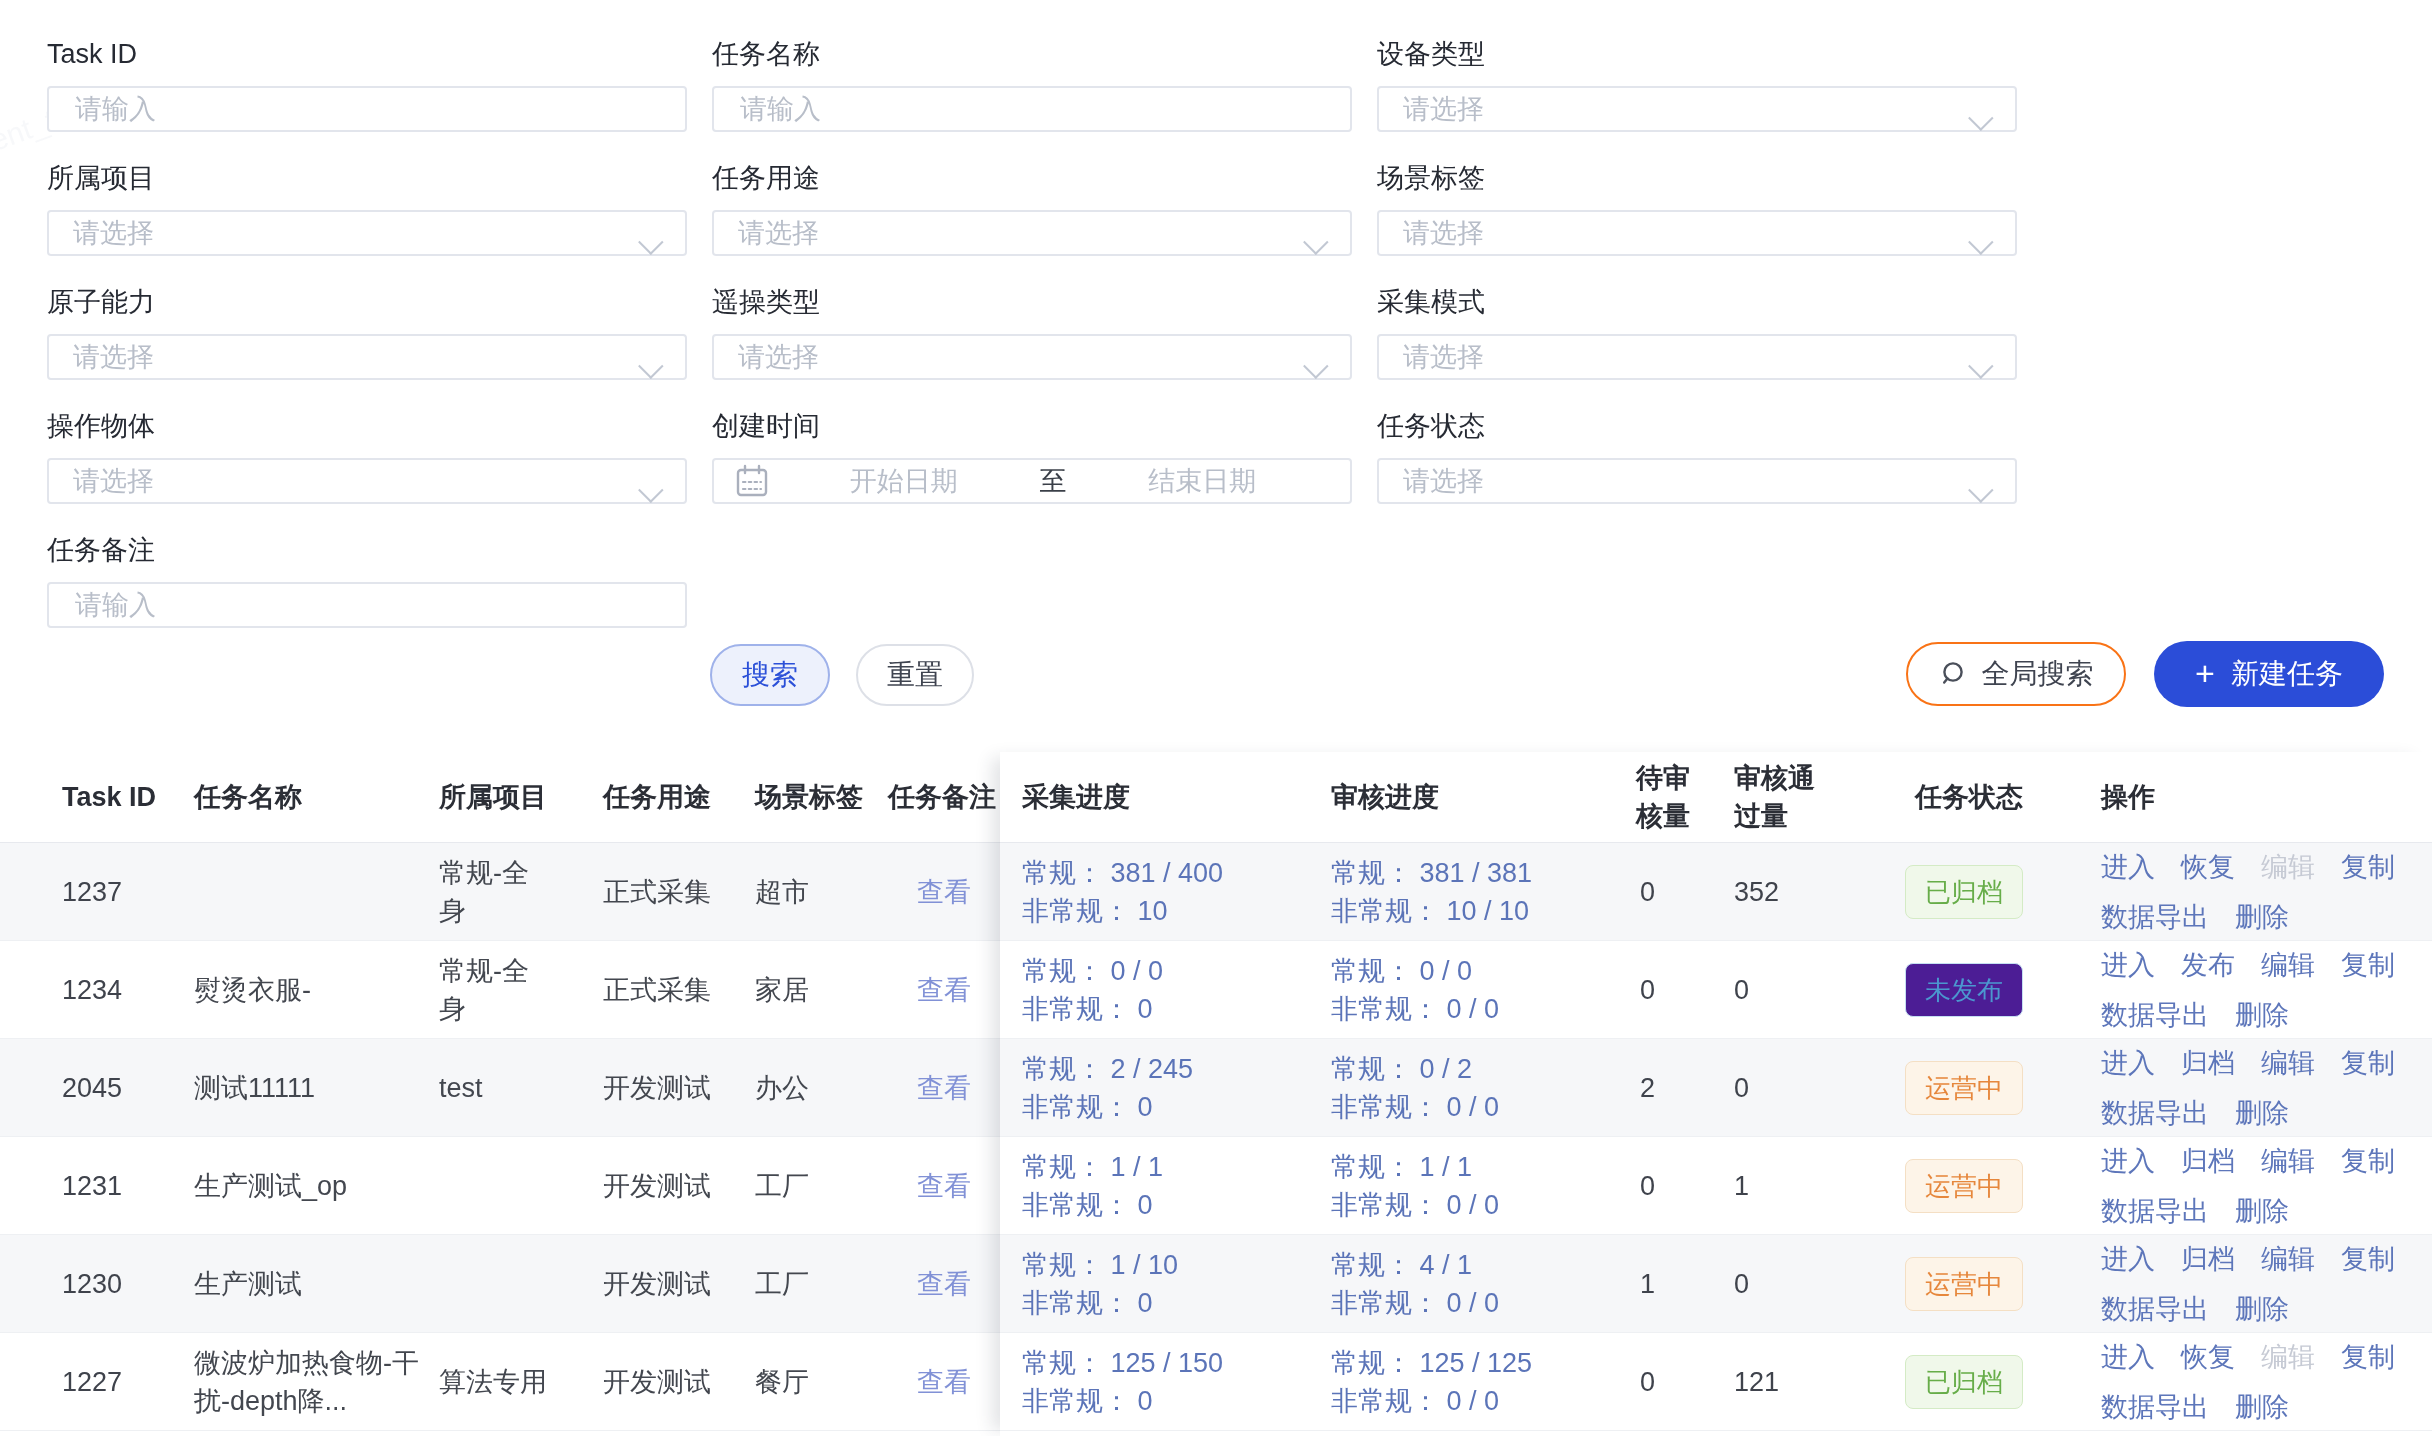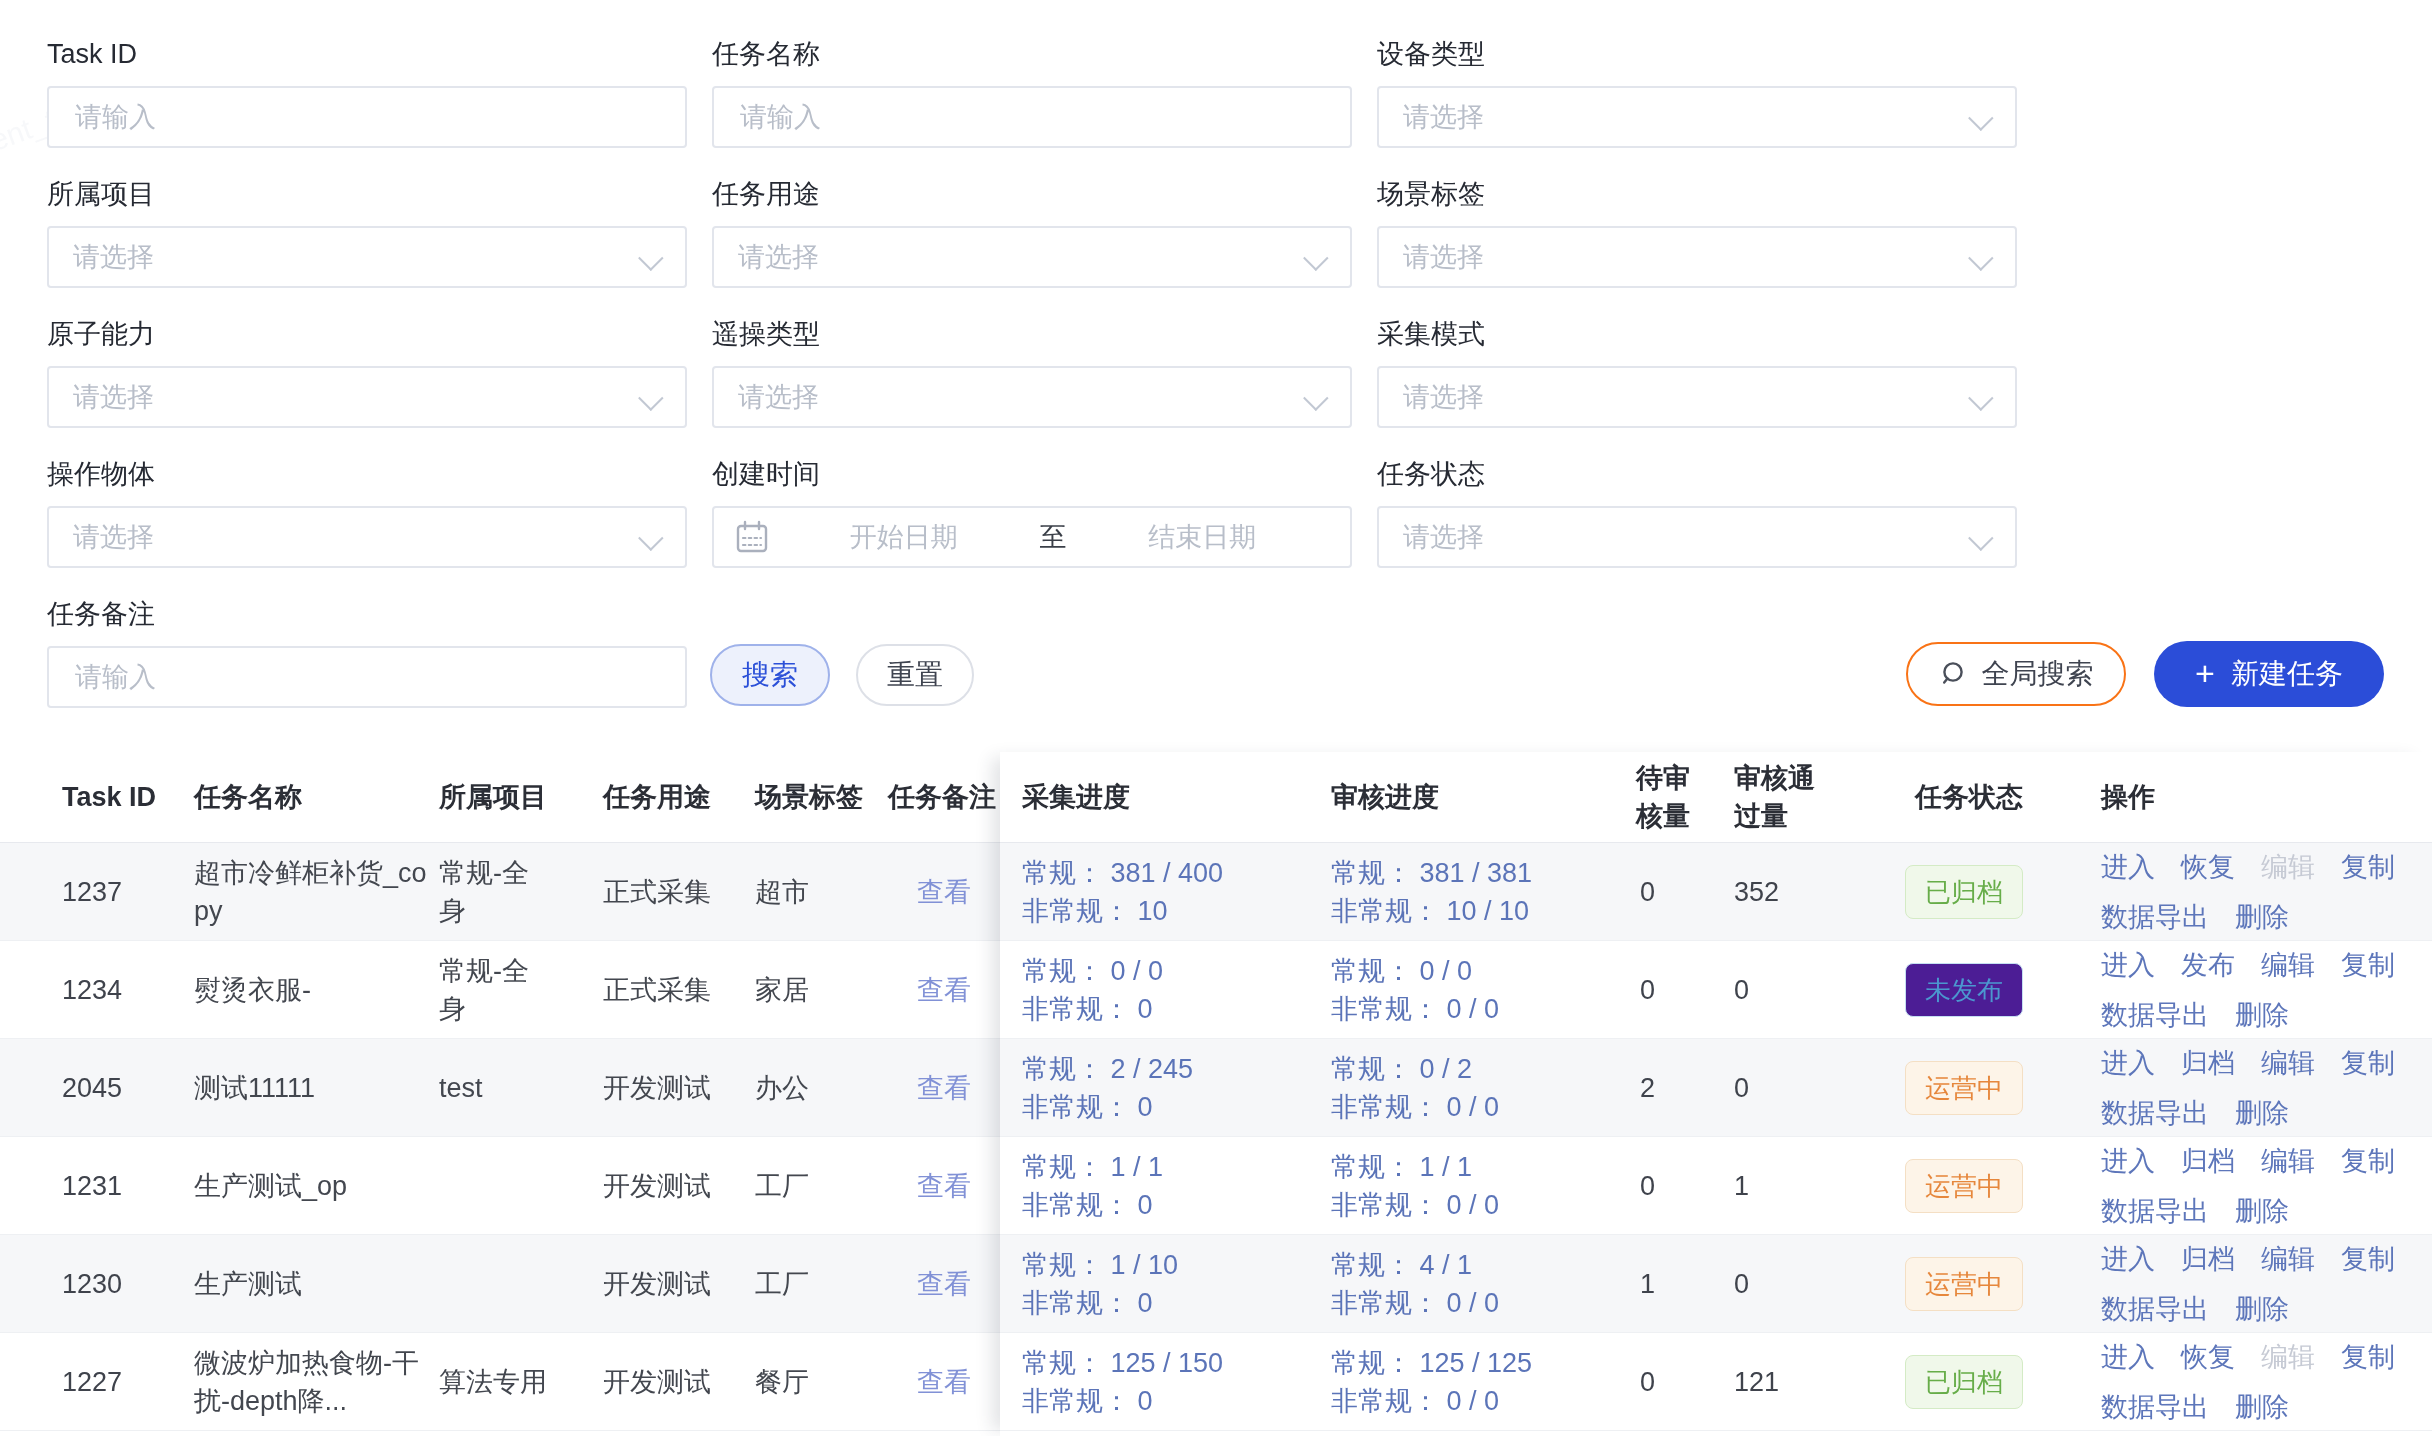--- a/index.html
+++ b/index.html
@@ -11,21 +11,21 @@
   
   .watermark{position:absolute;left:-300px;top:-300px;width:3300px;height:2200px;
     display:flex;flex-wrap:wrap;gap:280px 320px;transform:rotate(-20deg);
     z-index:0;pointer-events:none;align-content:flex-start}
   .watermark span{font-size:30px;color:rgba(100,112,150,0.05);white-space:nowrap}
 
   
   .filters{position:absolute;left:47px;top:38px;z-index:2;
     display:grid;grid-template-columns:640px 640px 640px;column-gap:25px;row-gap:30px}
   .field label{display:block;font-size:27px;color:#262a33;margin-bottom:16px;line-height:32px}
-  .control{box-sizing:border-box;height:62px;border:2px solid #e2e5ec;border-radius:4px;
+  .control{box-sizing:border-box;height:46px;border:2px solid #e2e5ec;border-radius:4px;
     background:#fff;display:flex;align-items:center;padding:0 24px;position:relative}
   .control input{border:none;outline:none;background:transparent;width:100%;
     font-size:27px;color:#43474f;font-family:inherit}
   .control input::placeholder{color:#b8bec9}
   .ph{font-size:27px;color:#b8bec9}
   .chevron{position:absolute;right:28px;top:24px;width:16px;height:16px;
     border-right:2.5px solid #c2c8d3;border-bottom:2.5px solid #c2c8d3;
     transform:rotate(45deg) translateY(-4px)}
   .daterange{justify-content:flex-start;padding:0 20px}
   .daterange .seg{flex:1;text-align:center}
@@ -230,21 +230,20 @@
       <span class="th c-id">Task ID</span>
       <span class="th c-name">任务名称</span>
       <span class="th c-proj">所属项目</span>
       <span class="th c-purp">任务用途</span>
       <span class="th c-scene">场景标签</span>
       <span class="th c-remark">任务备注</span>
     </div>
 
     <div class="trow alt">
       <span class="td c-id num">1237</span>
-      <span class="td c-name wrap">超市冷鲜柜补货_copy</span>
       <span class="td c-proj wrap">常规-全身</span>
       <span class="td c-purp">正式采集</span>
       <span class="td c-scene">超市</span>
       <span class="td c-remark view-link">查看</span>
     </div>
     <div class="trow">
       <span class="td c-id num">1234</span>
       <span class="td c-name wrap">熨烫衣服-</span>
       <span class="td c-proj wrap">常规-全身</span>
       <span class="td c-purp">正式采集</span>

